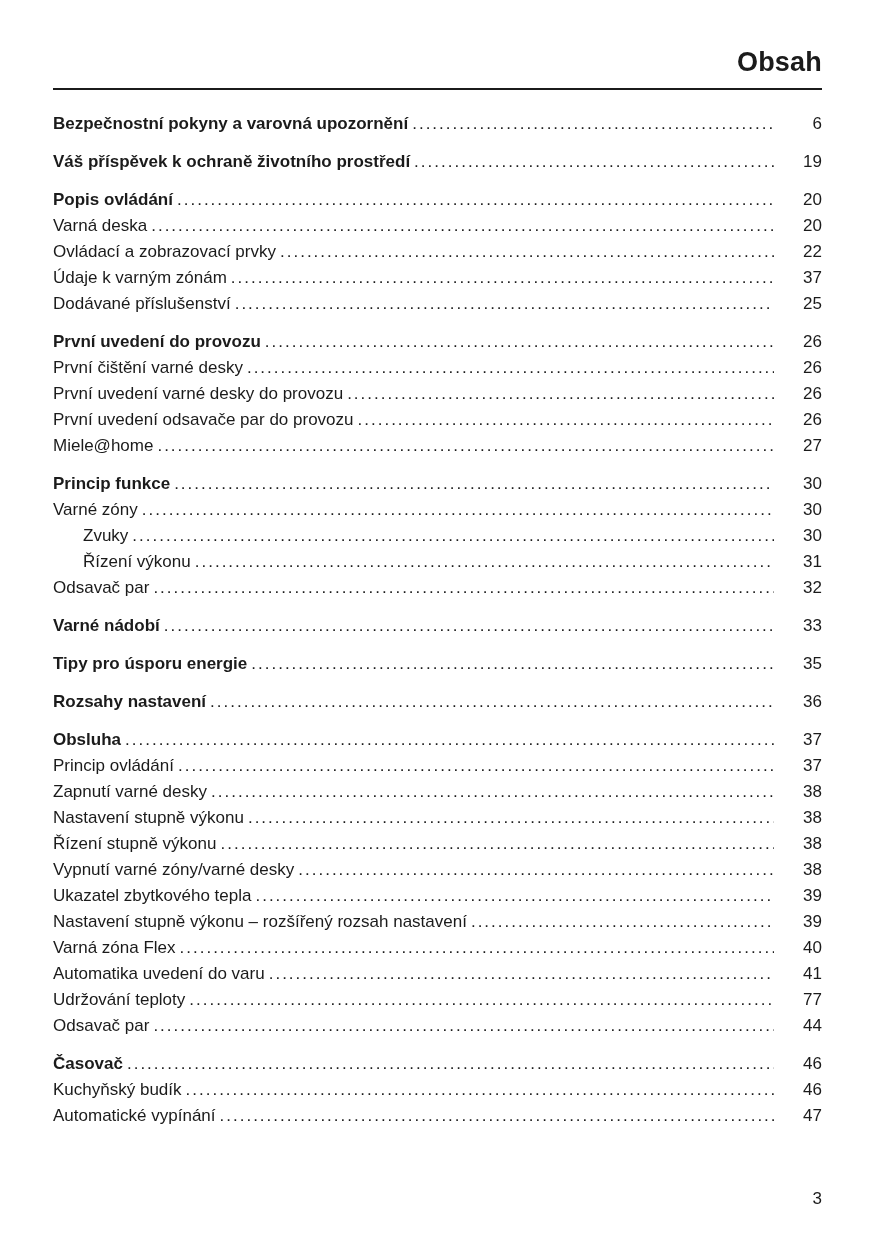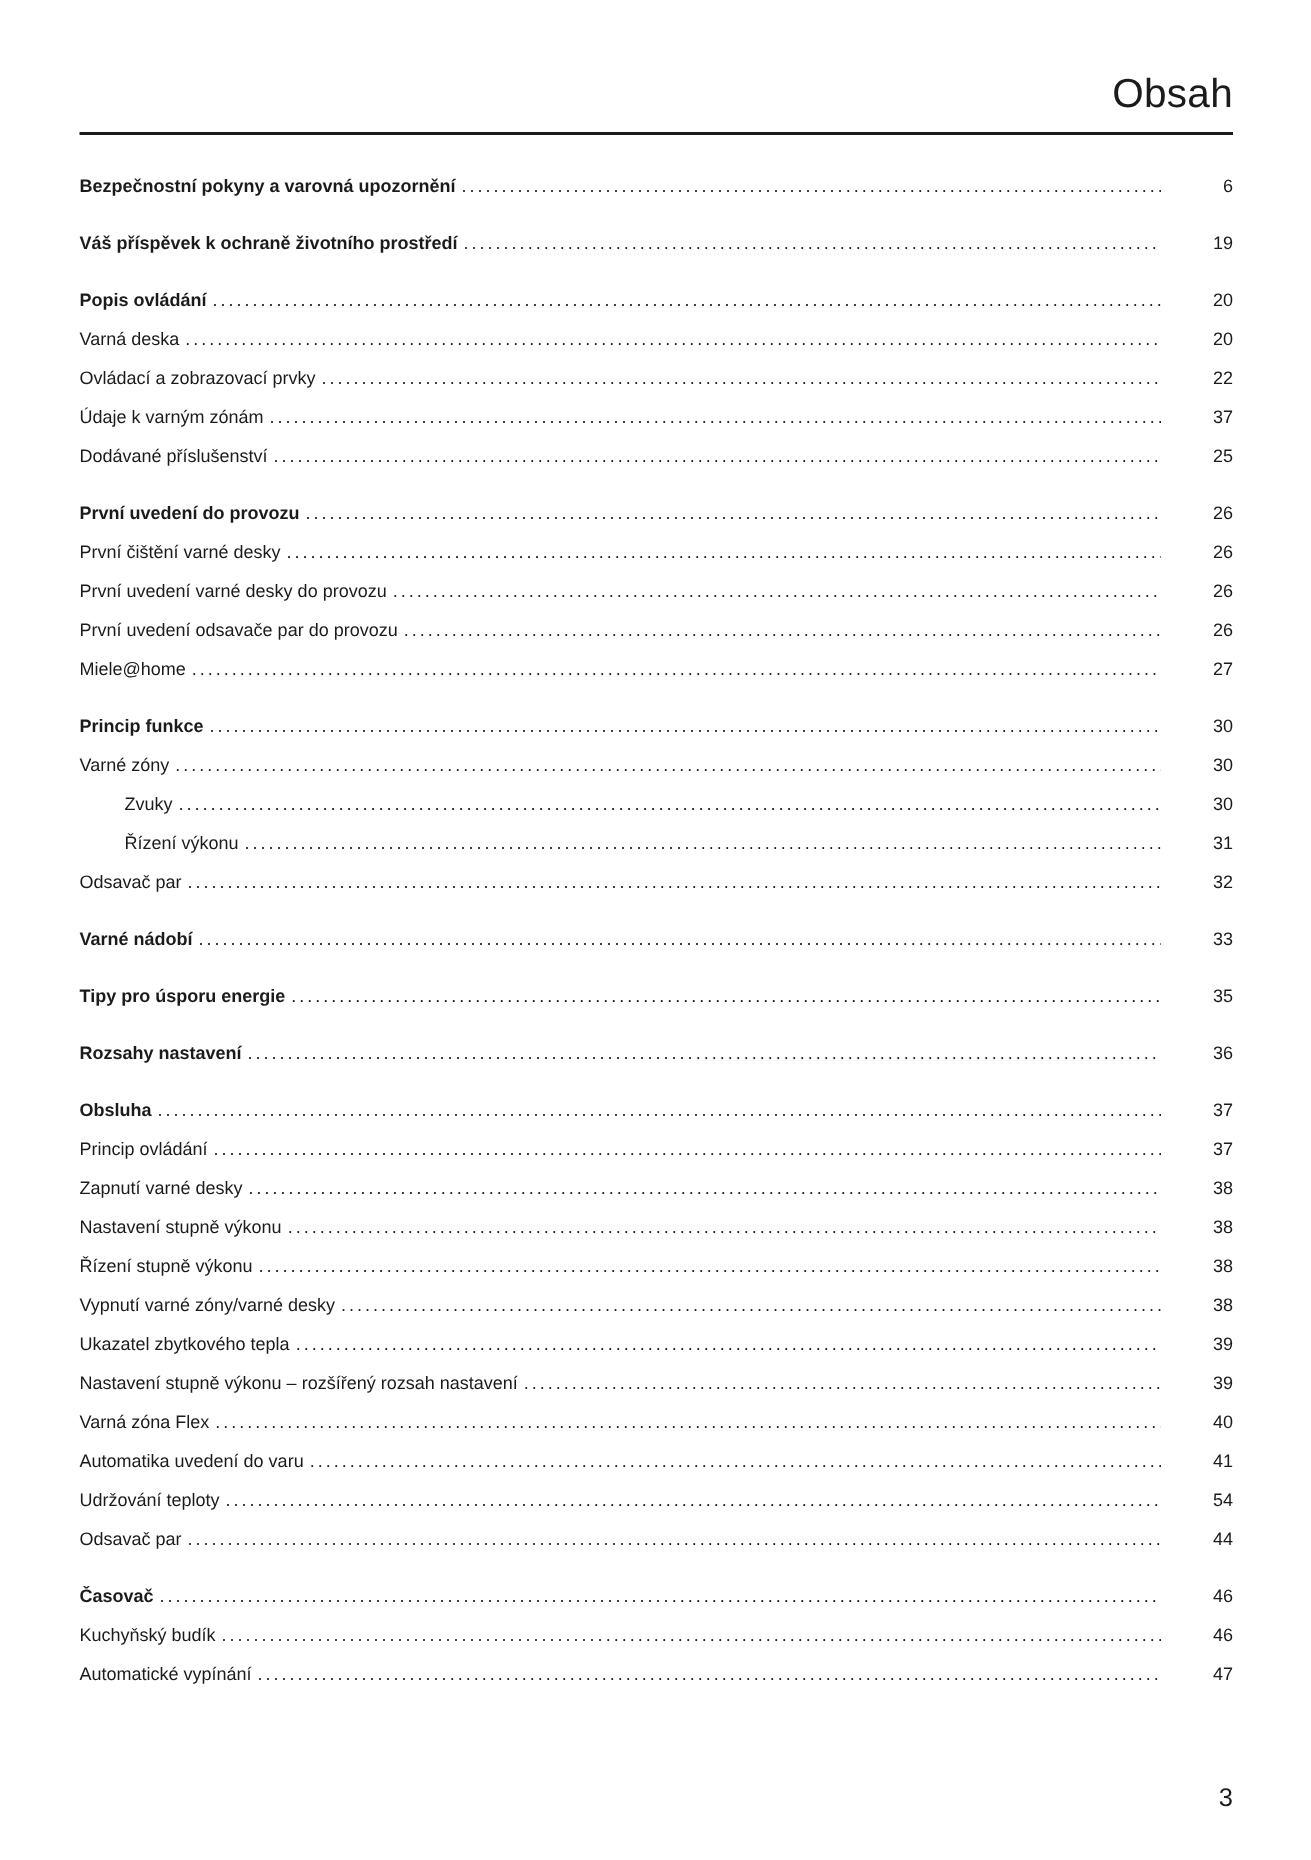--- a/index.html
+++ b/index.html
@@ -17,30 +17,30 @@
   .page-header {
     padding-top: 46px;
     padding-bottom: 10px;
     border-bottom: 2px solid #1b1b1b;
   }
   .page-title {
     display: block;
     text-align: right;
     font-size: 27px;
     line-height: 32px;
-    font-weight: normal;
+    font-weight: bold;
     letter-spacing: 0.2px;
   }
   .toc-list { margin-top: 21px; }
   .toc-group { margin-bottom: 12px; }
   .toc-group:last-child { margin-bottom: 16px; }
   .toc-row {
     display: flex;
     align-items: baseline;
-    font-size: 12px;
+    font-size: 17px;
     line-height: 26px;
     white-space: nowrap;
   }
   .toc-row.bold .toc-label { font-weight: bold; }
   .toc-row.indent-1 .toc-label { padding-left: 30px; }
   .toc-label { flex: 0 0 auto; }
   .toc-leader {
     flex: 1 1 auto;
     min-width: 0;
     overflow: hidden;
@@ -239,21 +239,21 @@
     <span class="toc-page">40</span>
   </div>
       <div class="toc-row">
     <span class="toc-label">Automatika uvedení do varu</span>
     <span class="toc-leader"></span>
     <span class="toc-page">41</span>
   </div>
       <div class="toc-row">
     <span class="toc-label">Udržování teploty</span>
     <span class="toc-leader"></span>
-    <span class="toc-page">54</span>
+    <span class="toc-page">77</span>
   </div>
       <div class="toc-row">
     <span class="toc-label">Odsavač par</span>
     <span class="toc-leader"></span>
     <span class="toc-page">44</span>
   </div>
     </div>
     <div class="toc-group">
       <div class="toc-row bold">
     <span class="toc-label">Časovač</span>

